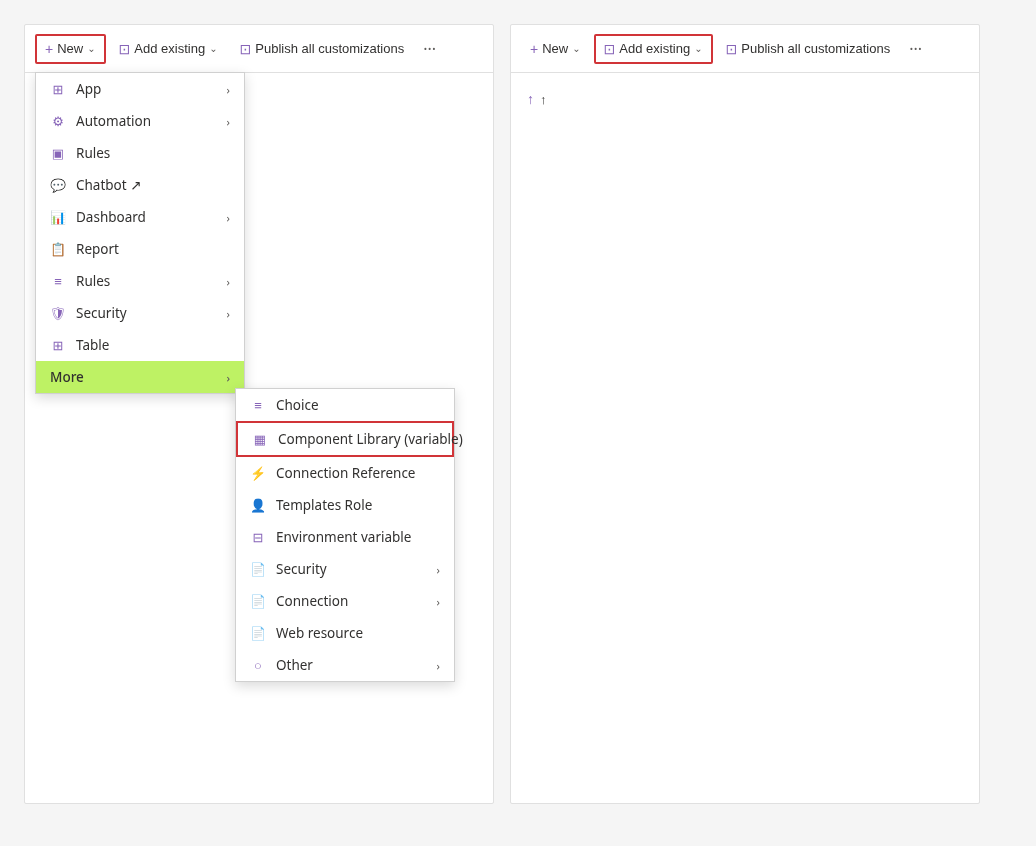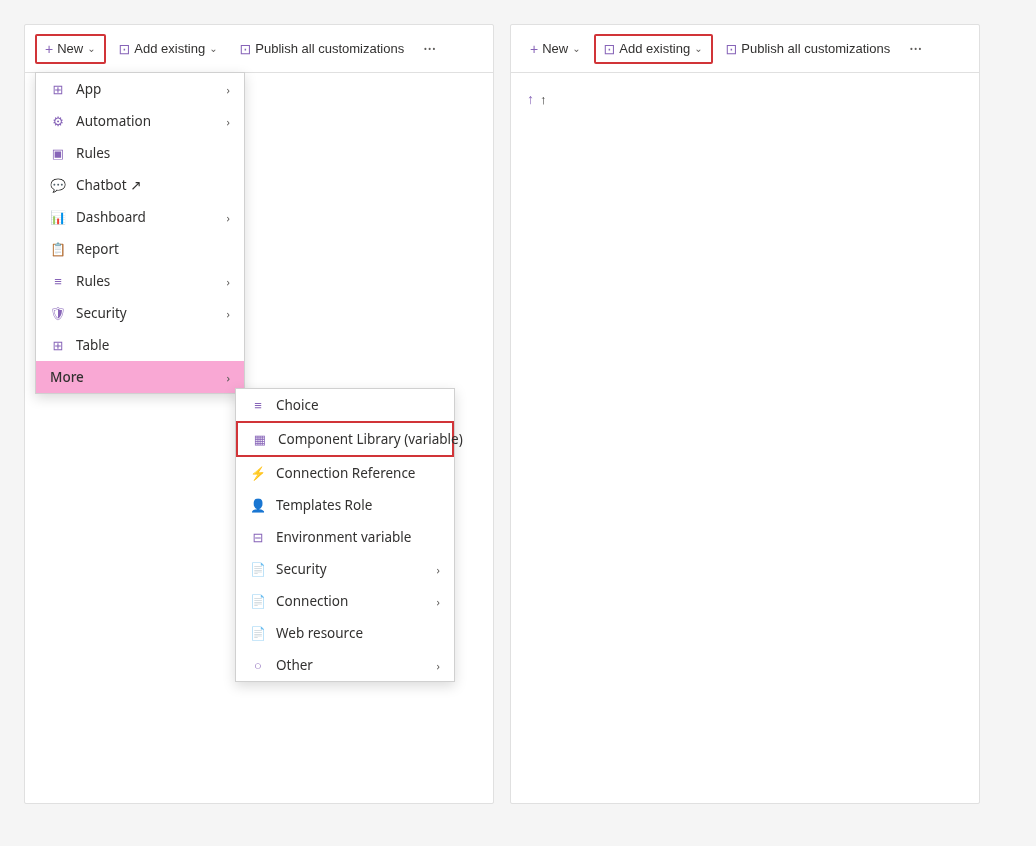--- a/index.html
+++ b/index.html
@@ -81,21 +81,21 @@
       font-size: 13.5px;
       white-space: nowrap;
     }
     .menu-item.has-arrow { justify-content: space-between; }
     .menu-item.has-arrow .label-icon { display: flex; align-items: center; gap: 10px; }
     .menu-item .arrow { color: #605e5c; font-size: 11px; }
     .menu-item.highlighted-item {
       border: 2px solid #d13438;
       background: #fff;
     }
-    .menu-item.more-item { background: #f9a8d4; font-weight: 500; }
+    .menu-item.more-item { background: #bef264; font-weight: 500; }
     .menu-icon {
       width: 16px;
       height: 16px;
       display: inline-flex;
       align-items: center;
       justify-content: center;
       color: #8764b8;
       font-size: 13px;
       flex-shrink: 0;
     }

